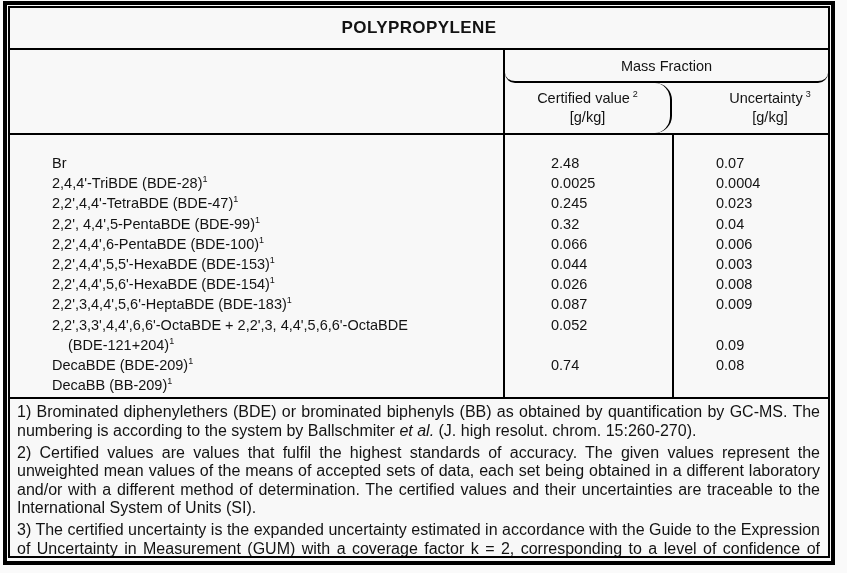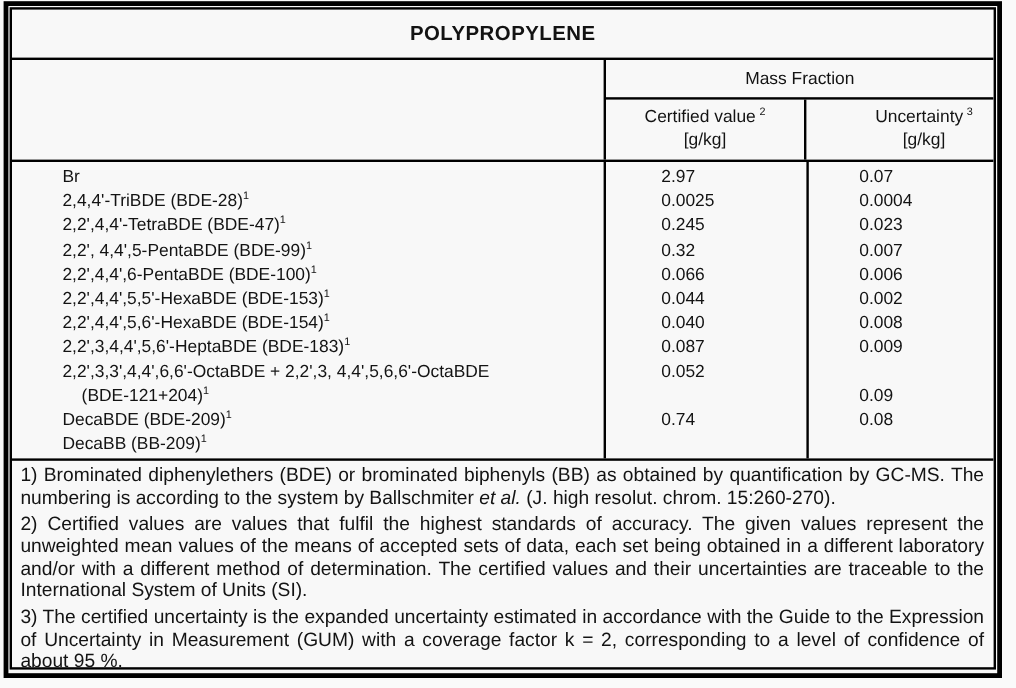--- a/index.html
+++ b/index.html
@@ -41,35 +41,36 @@
 
   
   .header-section { display: flex; height: 85px; border-bottom: 2px solid #000; }
   .h-left { width: 493px; }
   .h-right { flex: 1; border-left: 2px solid #000; display: flex; flex-direction: column; }
   .mass-fraction {
     height: 33px;
     border-bottom: 2px solid #000;
     display: flex; align-items: center; justify-content: center;
     font-size: 14.5px;
+    border-radius: 10px;
   }
   .h-sub { flex: 1; display: flex; }
   .h-cell {
     display: flex; flex-direction: column;
     align-items: center; justify-content: center;
     font-size: 14.5px; line-height: 19px; text-align: center;
   }
-  .h-cert { width: 167px; border-right: 2px solid #000; }
+  .h-cert { width: 167px; border-right: 2px solid #000; border-radius: 17px; }
   .h-unc { flex: 1; padding-left: 40px; }
   sup { font-size: 9px; vertical-align: super; line-height: 0; }
   .hsup { margin-left: 3px; }
 
   
   .data-section { display: flex; min-height: 247px; border-bottom: 2px solid #000; }
-  .dcol { padding-top: 3px; padding-bottom: 2px; }
+  .dcol { padding-top: 18px; padding-bottom: 2px; }
   .dcol-name { width: 493px; }
   .dcol-cert { width: 169px; border-left: 2px solid #000; }
   .dcol-unc  { flex: 1; border-left: 2px solid #000; }
   .dline { line-height: 20.2px; font-size: 14.5px; white-space: pre; }
   .dcol-name .dline { padding-left: 42px; }
   .dcol-name .dline.indent2 { padding-left: 58px; }
   .dcol-cert .dline { padding-left: 46px; }
   .dcol-unc  .dline { padding-left: 42px; }
 
   
@@ -121,39 +122,39 @@
             <div class="dline"><span>2,2',4,4',6-PentaBDE (BDE-100)</span><sup>1</sup></div>
             <div class="dline"><span>2,2',4,4',5,5'-HexaBDE (BDE-153)</span><sup>1</sup></div>
             <div class="dline"><span>2,2',4,4',5,6'-HexaBDE (BDE-154)</span><sup>1</sup></div>
             <div class="dline"><span>2,2',3,4,4',5,6'-HeptaBDE (BDE-183)</span><sup>1</sup></div>
             <div class="dline"><span>2,2',3,3',4,4',6,6'-OctaBDE + 2,2',3, 4,4',5,6,6'-OctaBDE</span></div>
             <div class="dline indent2"><span>(BDE-121+204)</span><sup>1</sup></div>
             <div class="dline"><span>DecaBDE (BDE-209)</span><sup>1</sup></div>
             <div class="dline"><span>DecaBB (BB-209)</span><sup>1</sup></div>
           </div>
         <div class="dcol dcol-cert">
-            <div class="dline"><span>2.97</span></div>
+            <div class="dline"><span>2.48</span></div>
             <div class="dline"><span>0.0025</span></div>
             <div class="dline"><span>0.245</span></div>
             <div class="dline"><span>0.32</span></div>
             <div class="dline"><span>0.066</span></div>
             <div class="dline"><span>0.044</span></div>
-            <div class="dline"><span>0.040</span></div>
+            <div class="dline"><span>0.026</span></div>
             <div class="dline"><span>0.087</span></div>
             <div class="dline"><span>0.052</span></div>
             <div class="dline">&nbsp;</div>
             <div class="dline"><span>0.74</span></div>
           </div>
         <div class="dcol dcol-unc">
             <div class="dline"><span>0.07</span></div>
             <div class="dline"><span>0.0004</span></div>
             <div class="dline"><span>0.023</span></div>
-            <div class="dline"><span>0.007</span></div>
+            <div class="dline"><span>0.04</span></div>
             <div class="dline"><span>0.006</span></div>
-            <div class="dline"><span>0.002</span></div>
+            <div class="dline"><span>0.003</span></div>
             <div class="dline"><span>0.008</span></div>
             <div class="dline"><span>0.009</span></div>
             <div class="dline">&nbsp;</div>
             <div class="dline"><span>0.09</span></div>
             <div class="dline"><span>0.08</span></div>
           </div>
       </div>
 
       <div class="footnotes">
         <p class="fn"><span>1) Brominated diphenylethers (BDE) or brominated biphenyls (BB) as obtained by quantification by GC-MS. The numbering is according to the system by Ballschmiter </span><i>et al.</i><span> (J. high resolut. chrom. 15:260-270).</span></p>

